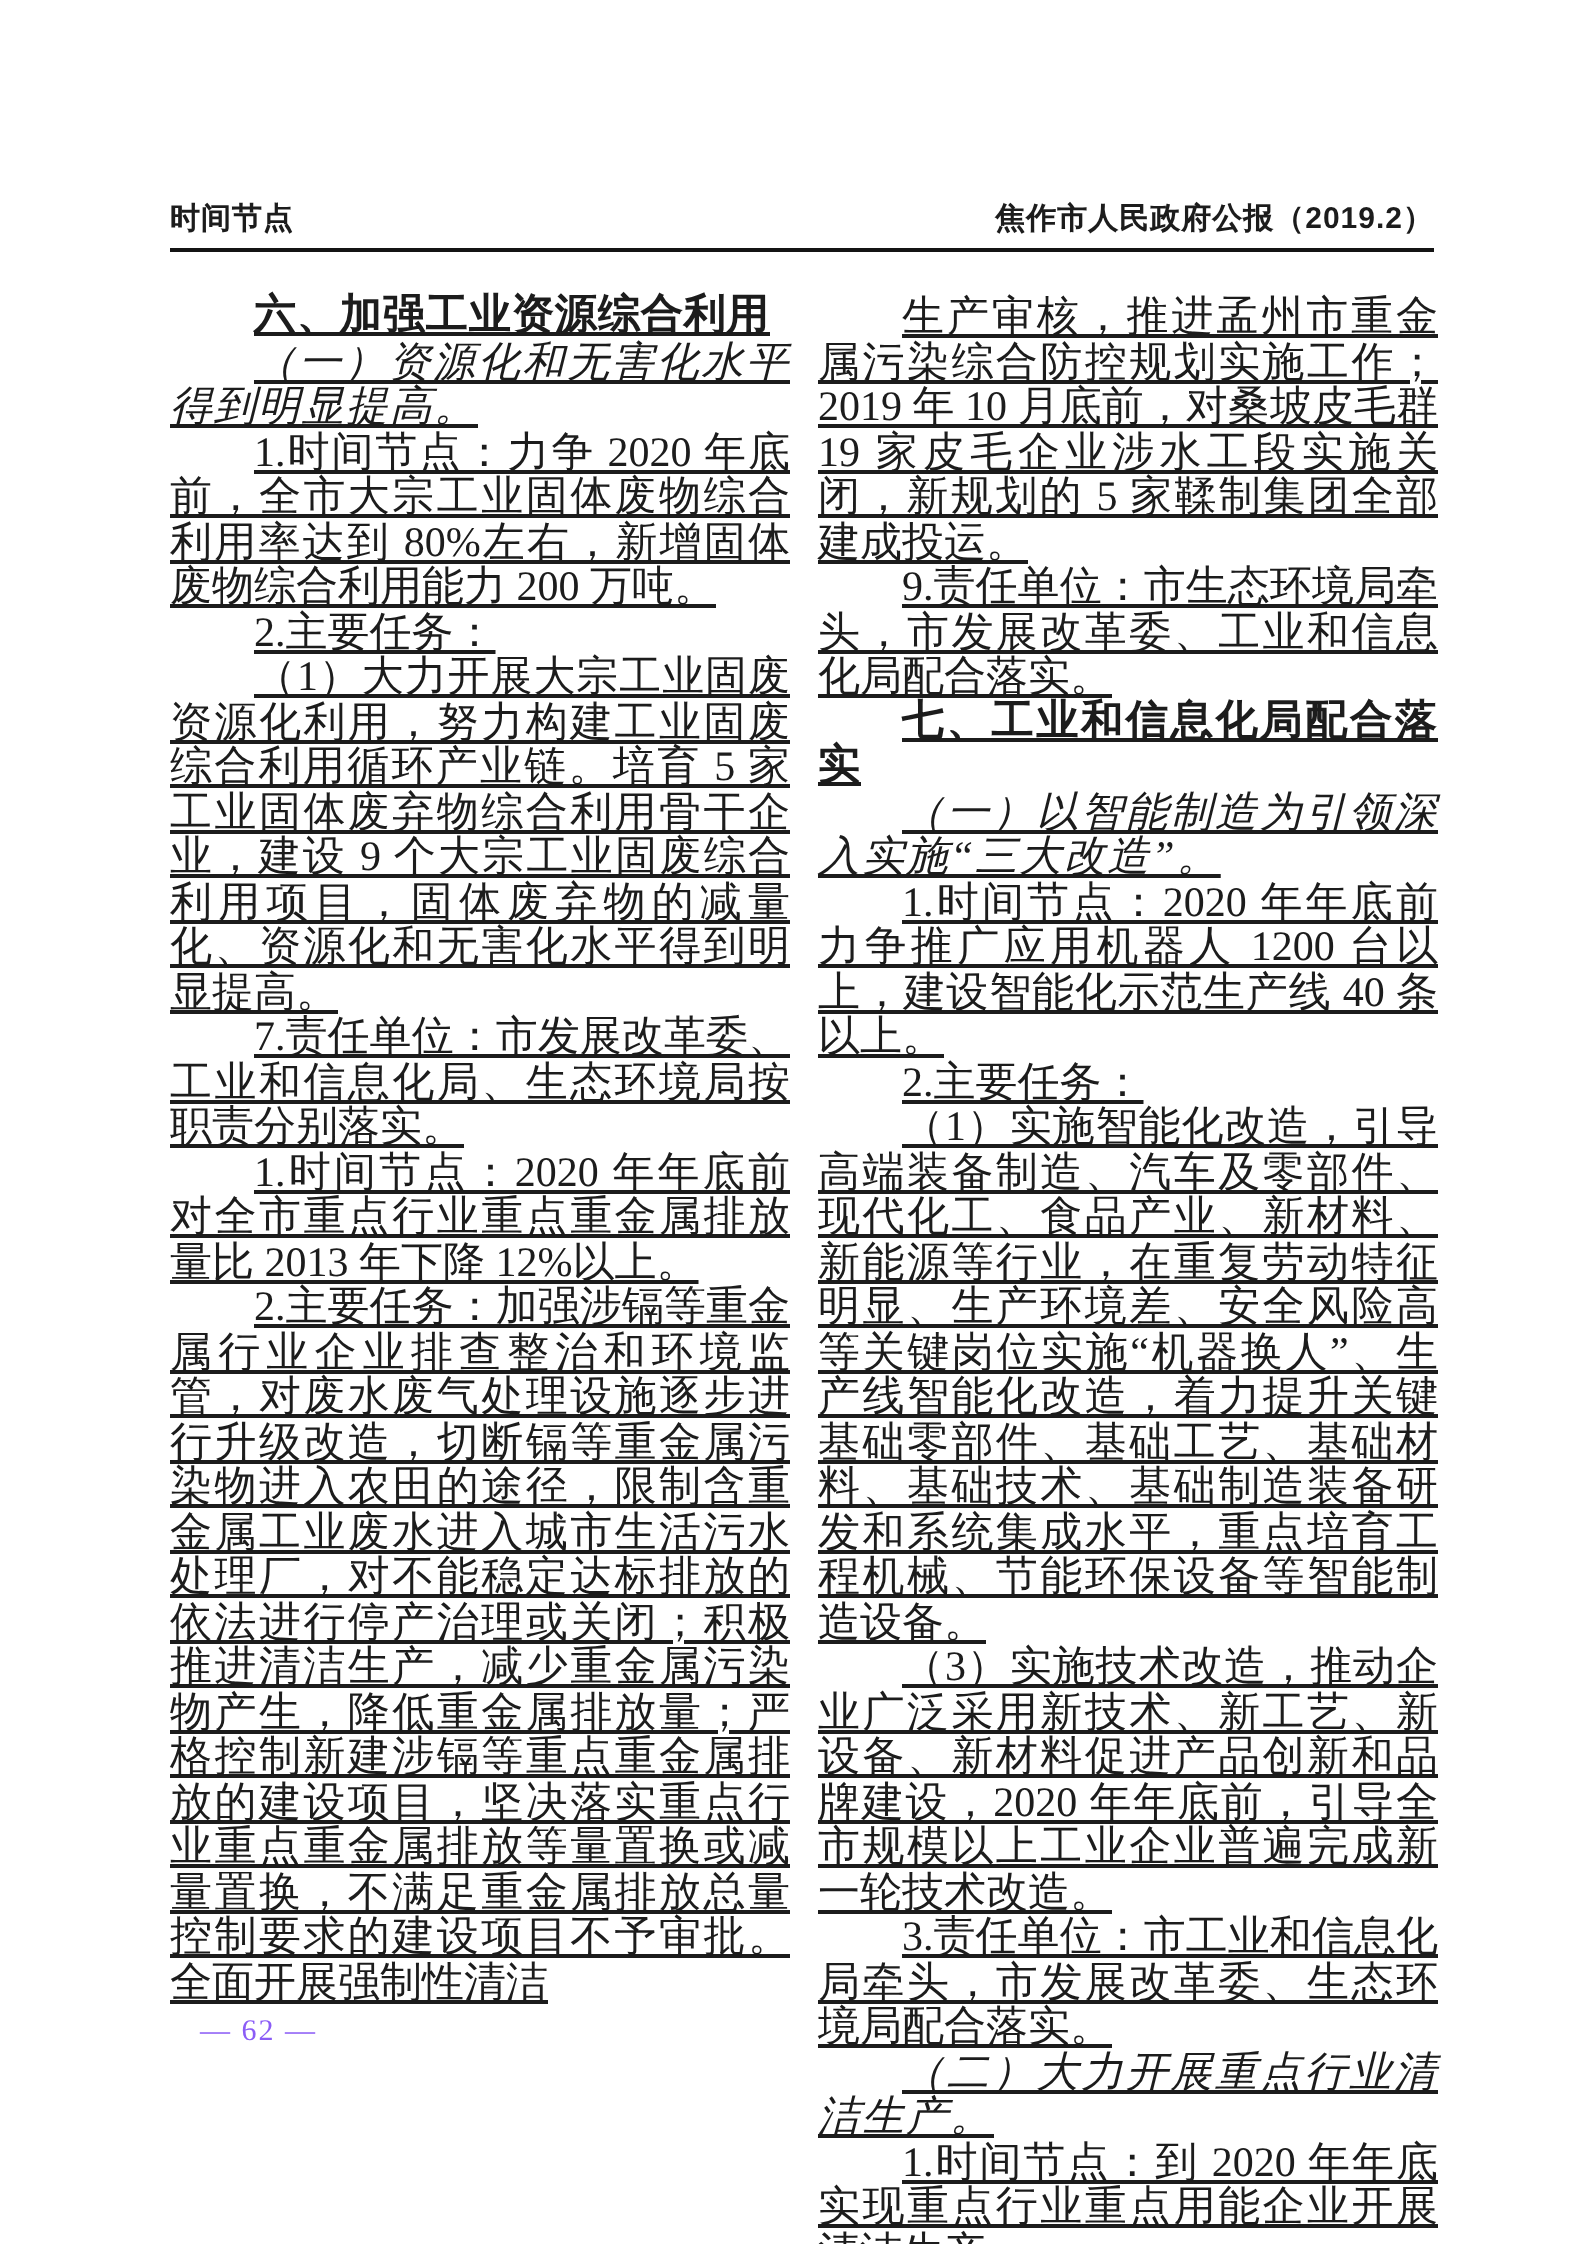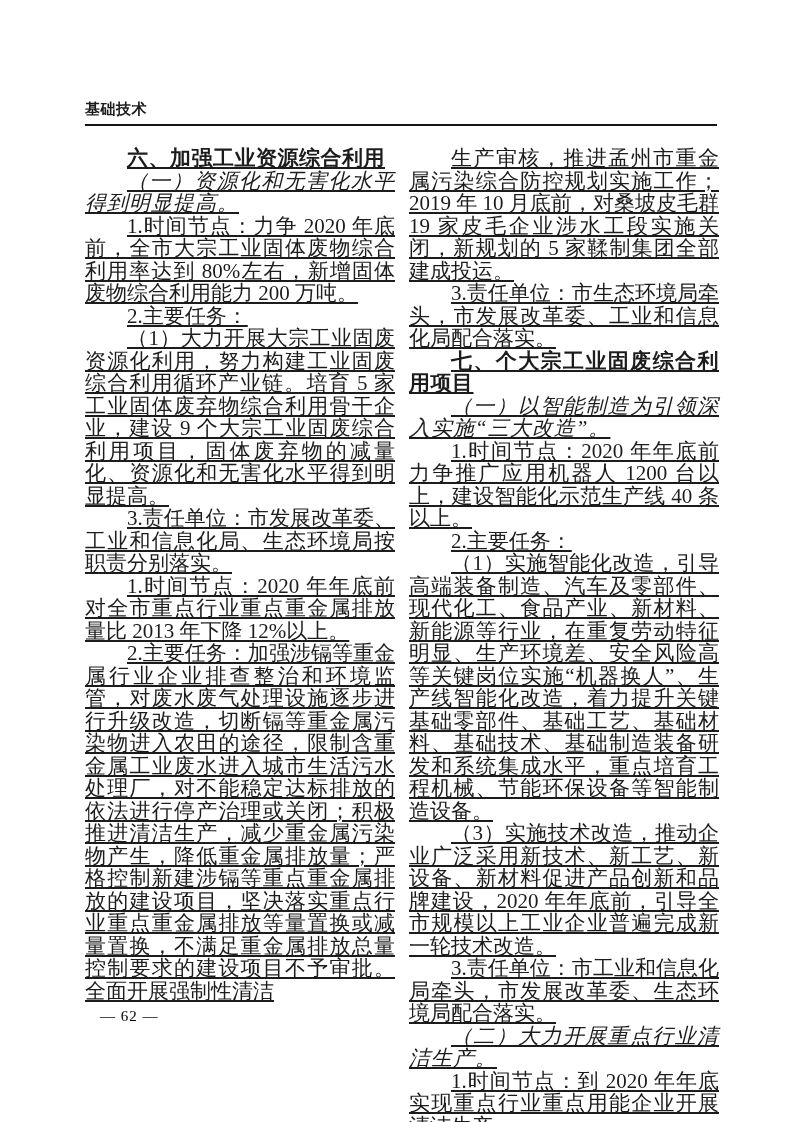--- a/index.html
+++ b/index.html
@@ -65,51 +65,52 @@
     letter-spacing: 1px;
   }
   .block--cont {
     text-indent: 0;
   }
   .page-footer {
     position: absolute;
     left: 100px;
     top: 1008px;
     font-size: 15px;
-    color: #000000;
+    color: #8b5cf6;
     letter-spacing: 1px;
     font-family: Liberation Serif, serif;
   }
 </style>
 </head>
 <body>
 
 <div class="page">
 
   <div class="page-header">
-    <span>基础技术</span>
+    <span>时间节点</span>
+    <span>焦作市人民政府公报（2019.2）</span>
   </div>
 
   <div class="content-columns">
 
     <div class="column">
       <p class="block--heading">六、加强工业资源综合利用</p>
       <p class="block--sub">（一）资源化和无害化水平得到明显提高。</p>
       <p>1.时间节点：力争 2020 年底前，全市大宗工业固体废物综合利用率达到 80%左右，新增固体废物综合利用能力 200 万吨。</p>
       <p>2.主要任务：</p>
       <p>（1）大力开展大宗工业固废资源化利用，努力构建工业固废综合利用循环产业链。培育 5 家工业固体废弃物综合利用骨干企业，建设 9 个大宗工业固废综合利用项目，固体废弃物的减量化、资源化和无害化水平得到明显提高。</p>
-      <p>3.责任单位：市发展改革委、工业和信息化局、生态环境局按职责分别落实。</p>
+      <p>7.责任单位：市发展改革委、工业和信息化局、生态环境局按职责分别落实。</p>
       <p>1.时间节点：2020 年年底前对全市重点行业重点重金属排放量比 2013 年下降 12%以上。</p>
       <p>2.主要任务：加强涉镉等重金属行业企业排查整治和环境监管，对废水废气处理设施逐步进行升级改造，切断镉等重金属污染物进入农田的途径，限制含重金属工业废水进入城市生活污水处理厂，对不能稳定达标排放的依法进行停产治理或关闭；积极推进清洁生产，减少重金属污染物产生，降低重金属排放量；严格控制新建涉镉等重点重金属排放的建设项目，坚决落实重点行业重点重金属排放等量置换或减量置换，不满足重金属排放总量控制要求的建设项目不予审批。全面开展强制性清洁</p>
     </div>
 
     <div class="column">
       <p class="block--cont">生产审核，推进孟州市重金属污染综合防控规划实施工作；2019 年 10 月底前，对桑坡皮毛群 19 家皮毛企业涉水工段实施关闭，新规划的 5 家鞣制集团全部建成投运。</p>
-      <p>3.责任单位：市生态环境局牵头，市发展改革委、工业和信息化局配合落实。</p>
-      <p class="block--heading">七、个大宗工业固废综合利用项目</p>
+      <p>9.责任单位：市生态环境局牵头，市发展改革委、工业和信息化局配合落实。</p>
+      <p class="block--heading">七、工业和信息化局配合落实</p>
       <p class="block--sub">（一）以智能制造为引领深入实施“三大改造”。</p>
       <p>1.时间节点：2020 年年底前力争推广应用机器人 1200 台以上，建设智能化示范生产线 40 条以上。</p>
       <p>2.主要任务：</p>
       <p>（1）实施智能化改造，引导高端装备制造、汽车及零部件、现代化工、食品产业、新材料、新能源等行业，在重复劳动特征明显、生产环境差、安全风险高等关键岗位实施“机器换人”、生产线智能化改造，着力提升关键基础零部件、基础工艺、基础材料、基础技术、基础制造装备研发和系统集成水平，重点培育工程机械、节能环保设备等智能制造设备。</p>
       <p>（3）实施技术改造，推动企业广泛采用新技术、新工艺、新设备、新材料促进产品创新和品牌建设，2020 年年底前，引导全市规模以上工业企业普遍完成新一轮技术改造。</p>
       <p>3.责任单位：市工业和信息化局牵头，市发展改革委、生态环境局配合落实。</p>
       <p class="block--sub">（二）大力开展重点行业清洁生产。</p>
       <p>1.时间节点：到 2020 年年底实现重点行业重点用能企业开展清洁生产。</p>
       <p>2.主要任务：</p>
     </div>

